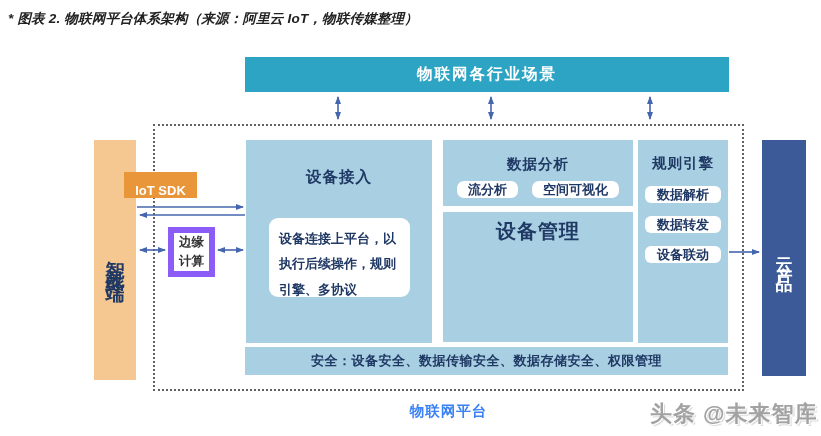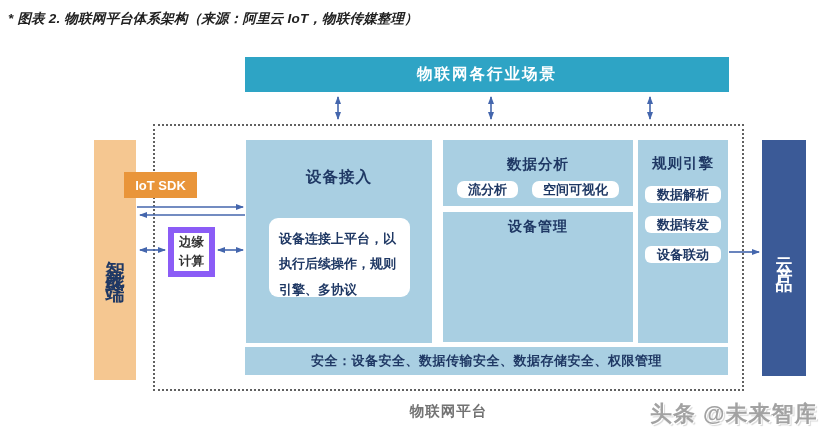--- a/index.html
+++ b/index.html
@@ -15,56 +15,56 @@
     font-size:15.5px;font-weight:bold;display:flex;align-items:center;justify-content:center;letter-spacing:2px;}
   
   .dashedbox{left:153px;top:124px;width:591px;height:267px;border:2px dotted #616161;box-sizing:border-box;background:transparent;}
   
   .terminal{left:94px;top:140px;width:42px;height:240px;background:#f5c791;
     display:flex;align-items:center;justify-content:center;}
   .terminal span{writing-mode:vertical-rl;text-orientation:upright;font-size:19px;font-weight:bold;
     color:#1f3864;letter-spacing:7px;}
   
   .iotsdk{left:124px;top:172px;width:73px;height:26px;background:#e9953a;color:#ffffff;
-    font-size:13px;font-weight:bold;display:flex;align-items:center;justify-content:center;z-index:3;}
+    font-size:13px;font-weight:bold;display:flex;align-items:flex-end;justify-content:center;z-index:3;}
   
   .edge{left:168px;top:227px;width:47px;height:50px;background:#ffffff;border:6px solid #8b5cf6;
     box-sizing:border-box;display:flex;align-items:center;justify-content:center;text-align:center;
     font-size:12.5px;font-weight:bold;color:#333333;line-height:1.55;z-index:2;}
   
   .section{background:#a9cfe2;box-sizing:border-box;}
   .sec-title{text-align:center;font-weight:bold;color:#1f3864;}
   .access{left:246px;top:140px;width:186px;height:203px;}
   .access .sec-title{padding-top:27px;font-size:15.5px;letter-spacing:1px;}
   .access-card{position:absolute;left:23px;top:78px;width:141px;height:79px;background:#ffffff;
     border-radius:9px;padding:8px 10px;box-sizing:border-box;font-size:13px;font-weight:bold;
     color:#1f3864;line-height:1.95;}
   .analysis{left:443px;top:140px;width:190px;height:66px;}
   .analysis .sec-title{padding-top:7px;font-size:14.5px;letter-spacing:1px;margin-top:8px;}
   .pill{background:#ffffff;border-radius:7px;color:#1f3864;font-size:13px;font-weight:bold;
     display:flex;align-items:center;justify-content:center;height:17px;}
   .analysis-row{display:flex;justify-content:center;gap:14px;margin-top:7px;}
   .analysis-row .pill{padding:0 11px;}
   .mgmt{left:443px;top:212px;width:190px;height:130px;}
-  .mgmt .sec-title{padding-top:6px;font-size:14px;letter-spacing:1px;}
+  .mgmt .sec-title{padding-top:6px;font-size:20px;letter-spacing:1px;}
   .mgmt-grid{display:grid;grid-template-columns:1fr 1fr;column-gap:22px;row-gap:9px;margin:7px 10px 0 10px;}
   .rules{left:638px;top:140px;width:90px;height:203px;}
   .rules .sec-title{padding-top:14px;font-size:14.5px;letter-spacing:1px;}
   .rules .pill{width:76px;margin:13px auto 0 auto;border-radius:6px;}
   .rules .pill:first-of-type{margin-top:14px;}
   
   .security{left:245px;top:347px;width:483px;height:28px;display:flex;align-items:center;justify-content:center;
     font-size:13px;font-weight:bold;color:#1f3864;letter-spacing:.5px;}
   
   .cloud{left:762px;top:140px;width:44px;height:236px;background:#3b5a97;
     display:flex;align-items:center;justify-content:center;}
   .cloud span{writing-mode:vertical-rl;text-orientation:upright;font-size:17px;font-weight:bold;
     color:#ffffff;letter-spacing:9px;}
   
-  .platform-label{left:153px;top:402px;width:591px;text-align:center;font-size:14.5px;font-weight:bold;color:#737373;letter-spacing:1px;}
+  .platform-label{left:153px;top:402px;width:591px;text-align:center;font-size:14.5px;font-weight:bold;color:#3b82f6;letter-spacing:1px;}
   
   .watermark{left:650px;top:399px;font-size:22px;font-weight:bold;color:#a2a2a2;
     text-shadow:1px 1px 0 #ffffff,2px 2px 1px #d6d6d6;letter-spacing:1px;}
   
   .arrows{left:0;top:0;width:821px;height:436px;pointer-events:none;z-index:4;}
 </style>
 </head>
 <body>
 
 <div class="abs caption">* 图表 2. 物联网平台体系架构（来源：阿里云 IoT，物联传媒整理）</div>

